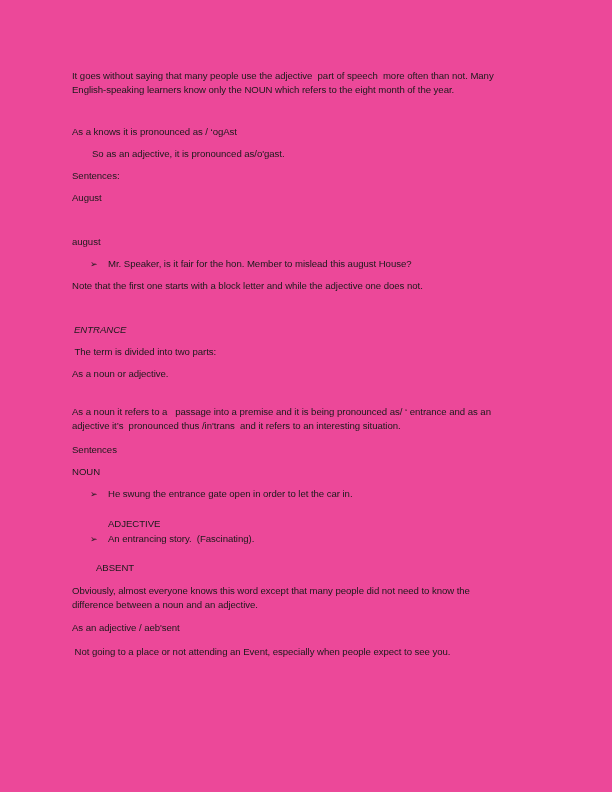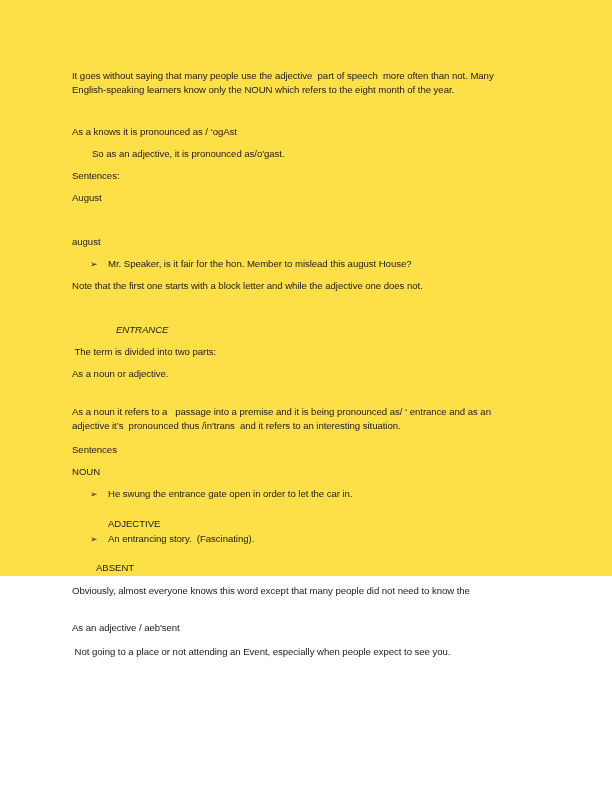--- a/index.html
+++ b/index.html
@@ -15,29 +15,29 @@
       font-family: "Liberation Sans", "DejaVu Sans", sans-serif;
       color: #1a1a1a;
       font-size: 9.6px;
       letter-spacing: -0.05px;
     }
     .page {
       position: absolute;
       left: 0;
       top: 0;
       width: 612px;
-      height: 576px;
-      background: #fde047;
+      height: 792px;
+      background: #ec4899;
     }
     .line {
       position: absolute;
       white-space: pre;
       line-height: 14px;
     }
-    .italic { font-style: italic; margin-left: 42px; }
+    .italic { font-style: italic; }
     .bullet-glyph {
       position: absolute;
       font-size: 9px;
       line-height: 14px;
     }
   </style>
 </head>
 <body>
 
 <div class="page">
@@ -69,18 +69,19 @@
   <span class="bullet-glyph" style="left:90px; top:487px;">➢</span>
   <div class="line" style="left:108px; top:487px;">He swung the entrance gate open in order to let the car in.</div>
 
   <div class="line" style="left:108px; top:517px;">ADJECTIVE</div>
   <span class="bullet-glyph" style="left:90px; top:532px;">➢</span>
   <div class="line" style="left:108px; top:532px;">An entrancing story.  (Fascinating).</div>
 
   <div class="line" style="left:96px; top:561px;">ABSENT</div>
 
   <div class="line" style="left:72px; top:584px;">Obviously, almost everyone knows this word except that many people did not need to know the</div>
+  <div class="line" style="left:72px; top:598px;">difference between a noun and an adjective.</div>
 
   <div class="line" style="left:72px; top:621px;text-align:center;">As an adjective / aeb'sent</div>
 
   <div class="line" style="left:72px; top:645px;"> Not going to a place or not attending an Event, especially when people expect to see you.</div>
 
 </div>
 
 </body></html>

